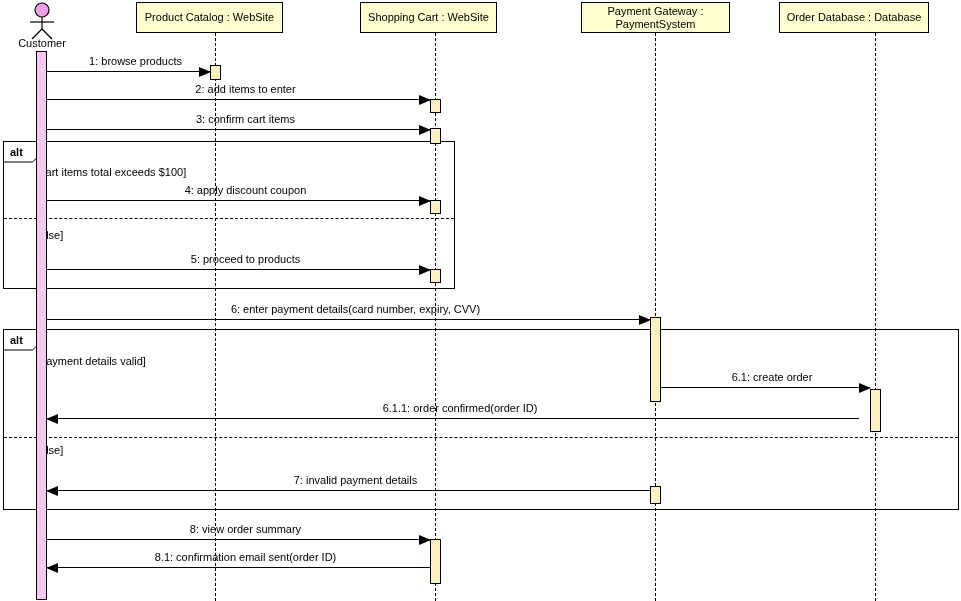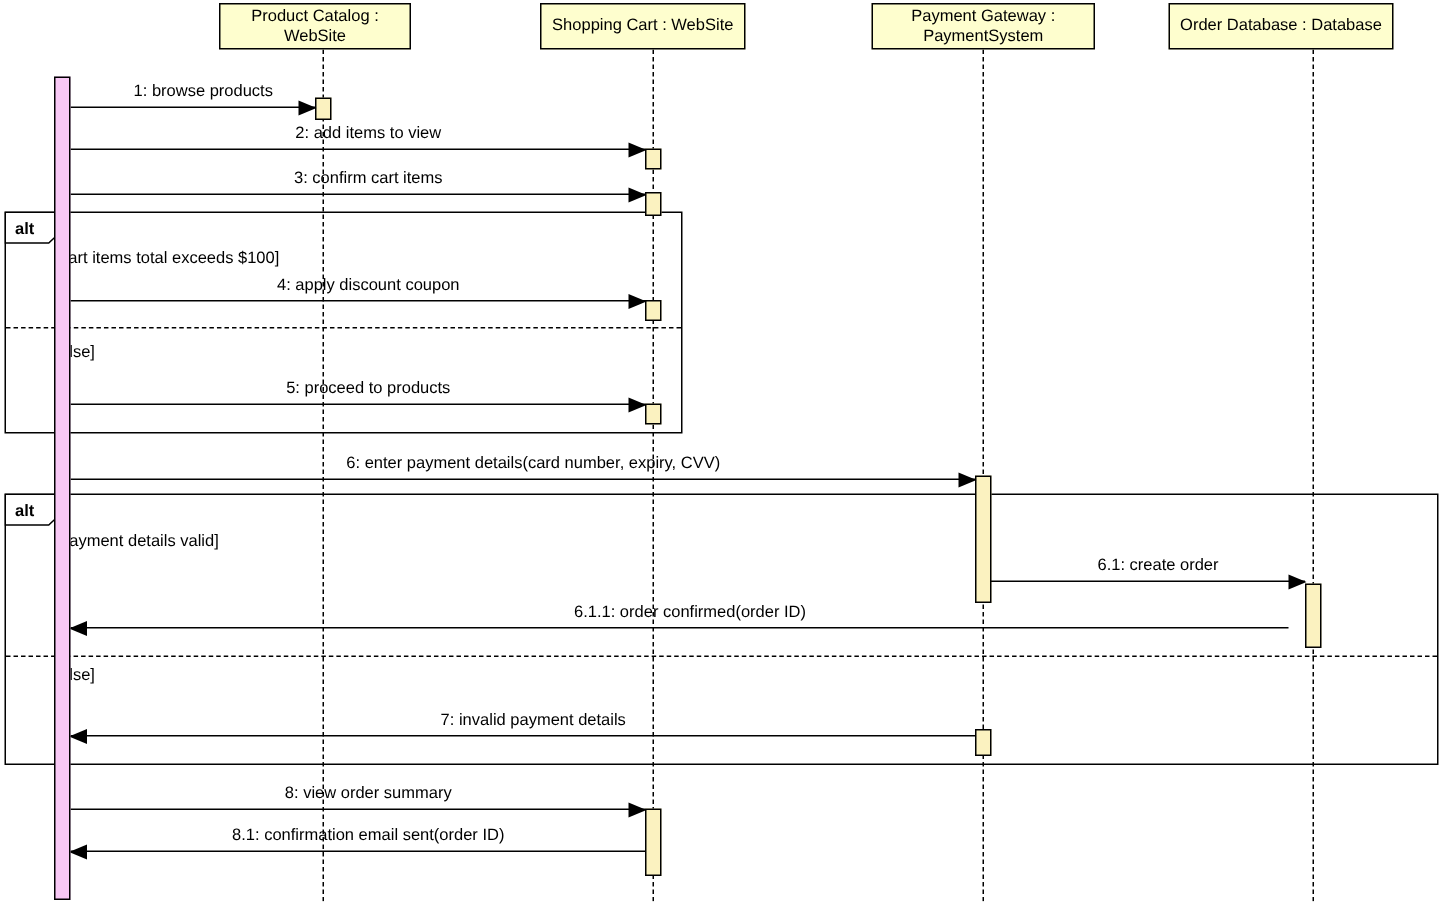--- a/index.html
+++ b/index.html
@@ -48,22 +48,32 @@
   .actor-label{
     position:absolute;left:0px;top:37px;width:84px;text-align:center;font-size:11px;
   }
   svg text.alt-op{font-family:"Liberation Sans", sans-serif;font-size:11px;font-weight:bold;fill:#000;}
 </style>
 </head>
 <body>
 
 <div id="canvas">
 
+  <div style="position:absolute;left:0;top:0;width:84px;height:52px;z-index:2">
+    <svg width="46" height="40" style="position:absolute;left:19px;top:1px">
+      <circle cx="23" cy="9" r="7" fill="#F09EE8" stroke="#000" stroke-width="1.2"></circle>
+      <line x1="23" y1="16" x2="23" y2="28" stroke="#000" stroke-width="1.2"></line>
+      <line x1="11" y1="21" x2="35" y2="21" stroke="#000" stroke-width="1.2"></line>
+      <line x1="23" y1="28" x2="13" y2="38" stroke="#000" stroke-width="1.2"></line>
+      <line x1="23" y1="28" x2="33" y2="38" stroke="#000" stroke-width="1.2"></line>
+    </svg>
+    <div class="actor-label">Customer</div>
+  </div>
 
-  <div class="lifeline-head" style="left:146px;width:128px">
+  <div class="lifeline-head" style="left:136px;width:147px">
     <span>Product Catalog : WebSite</span>
   </div>
   <div class="lifeline-head" style="left:360px;width:137px">
     <span>Shopping Cart : WebSite</span>
   </div>
   <div class="lifeline-head" style="left:581px;width:149px">
     <span>Payment Gateway :</span>
     <span>PaymentSystem</span>
   </div>
   <div class="lifeline-head" style="left:779px;width:150px">
@@ -107,21 +117,21 @@
 
   <div class="actor-bar"></div>
 
   <div class="message" style="left:47px;top:55px;width:163px">
     <div class="msg-label">1: browse products</div>
     <div class="msg-line"></div>
     <div class="arrowhead right"></div>
   </div>
 
   <div class="message" style="left:47px;top:83px;width:383px">
-    <div class="msg-label">2: add items to view</div>
+    <div class="msg-label">2: add items to enter</div>
     <div class="msg-line"></div>
     <div class="arrowhead right"></div>
   </div>
 
   <div class="message" style="left:47px;top:113px;width:383px">
     <div class="msg-label">3: confirm cart items</div>
     <div class="msg-line"></div>
     <div class="arrowhead right"></div>
   </div>
 

